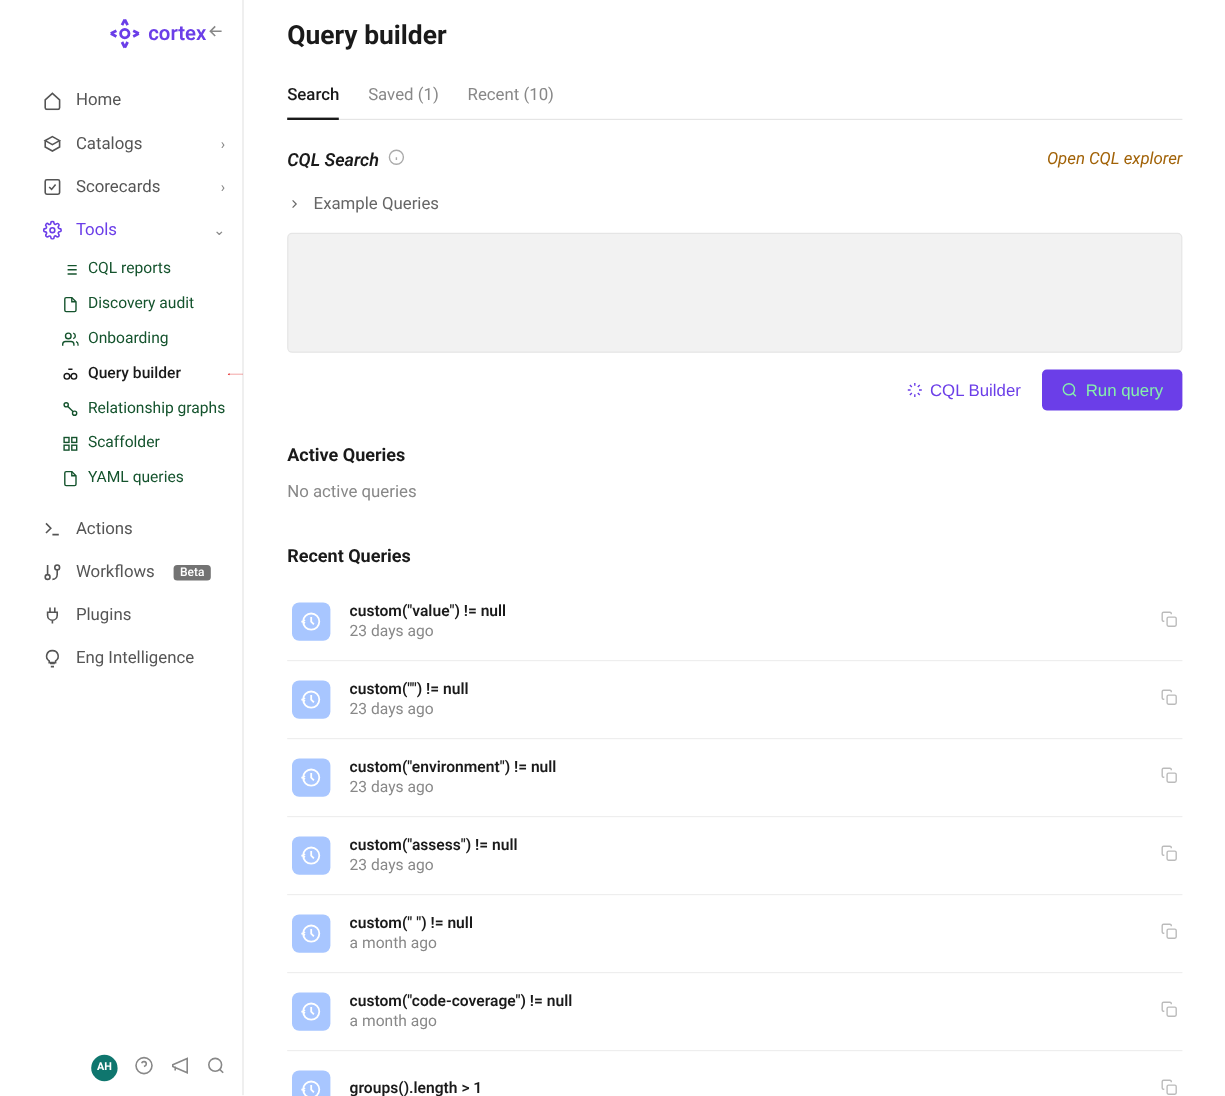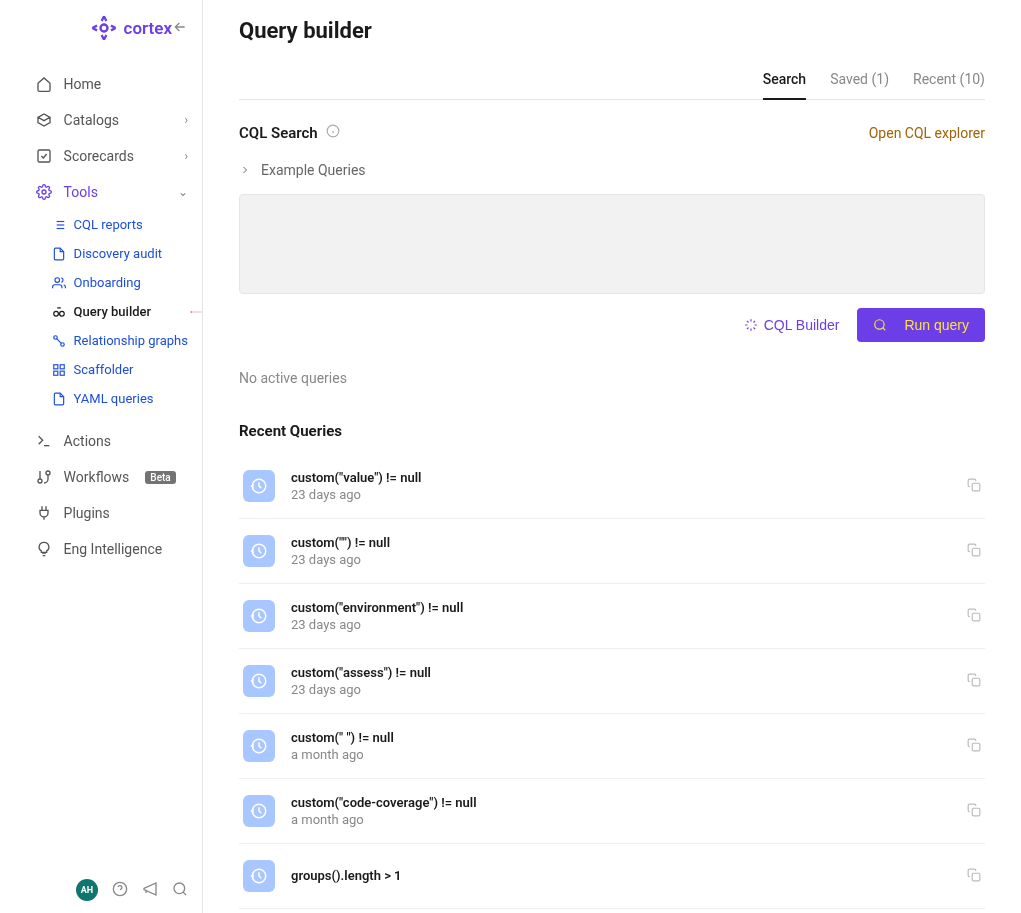--- a/index.html
+++ b/index.html
@@ -13,53 +13,53 @@
 .logo svg { width: 28px; height: 28px; }
 .collapse-btn { color: #888; cursor: pointer; }
 
 .nav { flex: 1; overflow-y: auto; padding-top: 10px; }
 .nav-item { display: flex; align-items: center; gap: 12px; padding: 10px 14px; color: #555; cursor: pointer; font-size: 14px; }
 .nav-item.active { color: #6b3ee8; }
 .nav-item .chevron { margin-left: auto; color: #888; font-size: 12px; }
 .nav-item svg { width: 16px; height: 16px; flex-shrink: 0; }
 
 .sub-nav { }
-.sub-item { display: flex; align-items: center; gap: 8px; padding: 7px 14px 7px 30px; color: #1d4ed8; cursor: pointer; font-size: 13px; }
+.sub-item { display: flex; align-items: center; gap: 8px; padding: 7px 14px 7px 30px; color: #14532d; cursor: pointer; font-size: 13px; }
 .sub-item.active { color: #1a1a1a; font-weight: 500; position: relative; }
 .sub-item svg { width: 14px; height: 14px; flex-shrink: 0; }
 .arrow-annotation { position: absolute; right: -2px; top: 50%; transform: translateY(-50%); }
 
 .badge { background: #737373; color: #fff; font-size: 10px; padding: 1px 5px; border-radius: 3px; margin-left: 4px; font-weight: 500; }
 
 .sidebar-footer { display: flex; align-items: center; gap: 14px; padding: 12px 14px; border-top: 0; }
 .avatar { width: 22px; height: 22px; border-radius: 50%; background: #0f766e; color: #fff; display: flex; align-items: center; justify-content: center; font-size: 9px; font-weight: 700; }
 .footer-icon { color: #888; cursor: pointer; }
 .footer-icon svg { width: 16px; height: 16px; }
 
 
 .main { flex: 1; padding: 18px 36px; overflow-y: auto; }
 .page-title { font-size: 22px; font-weight: 700; margin-bottom: 28px; }
 
-.tabs { display: flex; gap: 24px; border-bottom: 1px solid #e5e5e5; margin-bottom: 24px; justify-content: flex-end; }
+.tabs { display: flex; gap: 24px; border-bottom: 1px solid #e5e5e5; margin-bottom: 24px; }
 .tab { padding-bottom: 12px; color: #888; cursor: pointer; font-size: 14px; position: relative; }
 .tab.active { color: #1a1a1a; font-weight: 500; }
 .tab.active::after { content: ""; position: absolute; bottom: -1px; left: 0; right: 0; height: 2px; background: #1a1a1a; }
 
-.section-row { display: flex; align-items: center; justify-content: space-between; margin-bottom: 16px; }
+.section-row { display: flex; align-items: center; justify-content: space-between; margin-bottom: 16px; font-style: italic; }
 .section-label { display: flex; align-items: center; gap: 8px; font-weight: 600; font-size: 15px; }
 .info-icon { color: #aaa; }
 .link-purple { color: #a16207; text-decoration: none; cursor: pointer; font-size: 14px; }
 
 .example-toggle { display: flex; align-items: center; gap: 10px; color: #666; cursor: pointer; margin-bottom: 12px; padding: 4px 0; }
 
 .query-box { width: 100%; height: 100px; background: #f2f2f2; border: 1px solid #e5e5e5; border-radius: 4px; margin-bottom: 14px; }
 
 .actions-row { display: flex; justify-content: flex-end; gap: 18px; align-items: center; margin-bottom: 28px; }
 .ghost-btn { display: flex; align-items: center; gap: 6px; color: #6b3ee8; background: none; border: none; cursor: pointer; font-size: 14px; }
-.run-btn { display: flex; align-items: center; gap: 17px; background: #6b3ee8; color: #fde047; border: none; padding: 9px 16px; border-radius: 4px; cursor: pointer; font-size: 14px; font-weight: 500; }
+.run-btn { display: flex; align-items: center; gap: 6px; background: #6b3ee8; color: #86efac; border: none; padding: 9px 16px; border-radius: 4px; cursor: pointer; font-size: 14px; font-weight: 500; }
 
 .subheading { font-weight: 700; font-size: 15px; margin-bottom: 14px; }
 .muted { color: #888; font-size: 14px; margin-bottom: 36px; }
 
 .query-list { }
 .query-row { display: flex; align-items: center; gap: 16px; padding: 16px 4px; border-bottom: 1px solid #eee; }
 .query-icon { width: 32px; height: 32px; background: #a8c6ff; border-radius: 6px; display: flex; align-items: center; justify-content: center; flex-shrink: 0; }
 .query-icon svg { width: 18px; height: 18px; stroke: #fff; }
 .query-info { flex: 1; }
 .query-text { font-weight: 600; font-size: 13px; margin-bottom: 2px; }
@@ -277,20 +277,21 @@
       </button>
       <button class="run-btn">
         <svg width="14" height="14" viewBox="0 0 24 24" fill="none" stroke="currentColor" stroke-width="2">
             <circle cx="11" cy="11" r="8"></circle>
             <line x1="21" y1="21" x2="16.65" y2="16.65"></line>
           </svg>
         <span>Run query</span>
       </button>
     </div>
 
+    <div class="subheading">Active Queries</div>
     <div class="muted">No active queries</div>
 
     <div class="subheading">Recent Queries</div>
 
     <div class="query-list" id="recent-list">
         <div class="query-row">
           <div class="query-icon">
             <svg viewBox="0 0 24 24" fill="none" stroke="currentColor" stroke-width="2">
               <path d="M3 12a9 9 0 109-9 9 9 0 00-9 9zM12 7v5l3 3"></path>
               <path d="M3 12H1m2 0l2-2m-2 2l2 2"></path>

